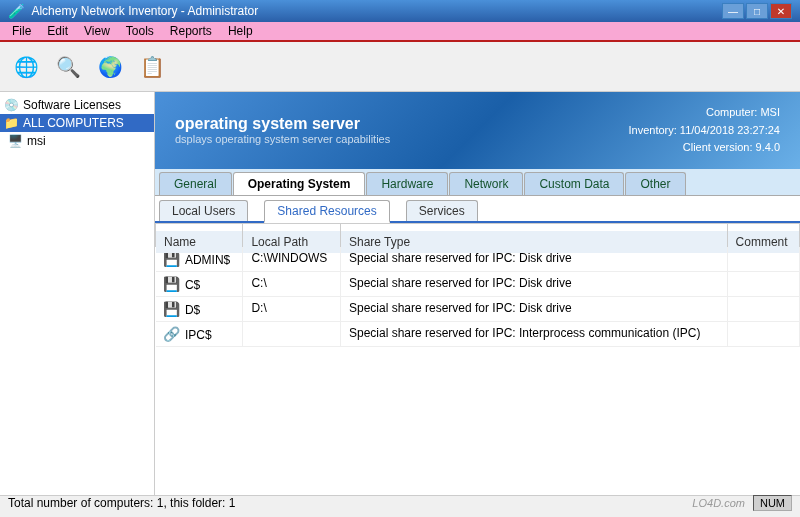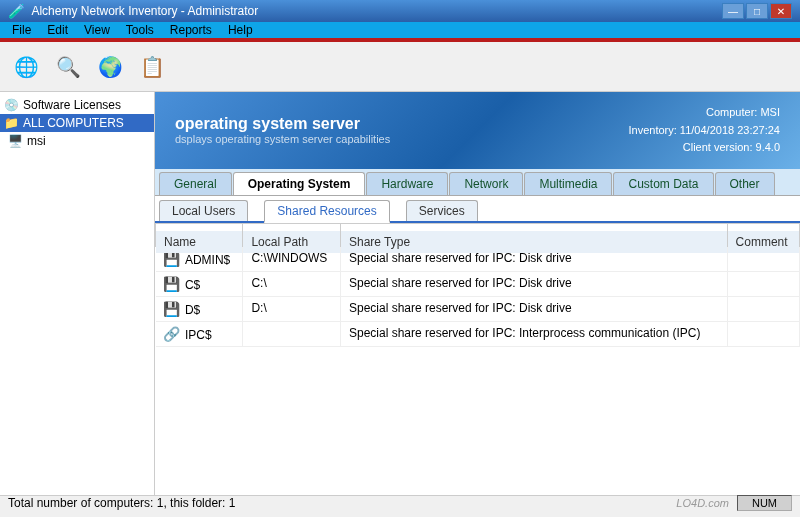--- a/index.html
+++ b/index.html
@@ -7,21 +7,21 @@
 
     
     .title-bar { background: linear-gradient(to bottom, #4a90d9, #2a5fa8); height: 22px; display: flex; align-items: center; justify-content: space-between; padding: 0 8px; color: white; font-size: 12px; }
     .title-bar-left { display: flex; align-items: center; gap: 6px; }
     .title-icon { font-size: 14px; }
     .title-controls { display: flex; gap: 2px; }
     .title-btn { width: 22px; height: 16px; background: #6a9fd8; border: 1px solid #3a7fc0; color: white; font-size: 10px; cursor: pointer; display: flex; align-items: center; justify-content: center; }
     .title-btn:last-child { background: #c0392b; }
 
     
-    .menu-bar { background: #0ea5e9; height: 20px; display: flex; align-items: center; padding: 0 4px; border-bottom: 4px solid #b91c1c; }
+    .menu-bar { background: #f9a8d4; height: 20px; display: flex; align-items: center; padding: 0 4px; border-bottom: 2px solid #b91c1c; }
     .menu-item { padding: 2px 8px; font-size: 12px; cursor: pointer; color: #000; }
 
     
     .toolbar { background: #f0f0f0; height: 50px; display: flex; align-items: center; padding: 4px 8px; border-bottom: 1px solid #ccc; gap: 4px; }
     .toolbar-btn { width: 38px; height: 38px; background: transparent; border: 1px solid transparent; cursor: pointer; display: flex; align-items: center; justify-content: center; font-size: 20px; border-radius: 2px; }
 
     
     .main-layout { display: flex; height: calc(517px - 22px - 20px - 50px - 22px); }
 
     
@@ -53,21 +53,21 @@
     
     .table-area { flex: 1; overflow-y: auto; }
     table { width: 100%; border-collapse: collapse; font-size: 12px; }
     thead th { background: #e8f0f8; border: 1px solid #ccc; padding: 4px 8px; text-align: left; font-weight: normal; color: #333; position: sticky; top: 8px; }
     tbody tr { border-bottom: 1px solid #eee; }
     tbody td { padding: 4px 8px; border-right: 1px solid #eee; vertical-align: top; }
 
     
     .status-bar { height: 14px; background: #f0f0f0; border-top: 1px solid #ccc; display: flex; align-items: center; padding: 0 8px; font-size: 12px; justify-content: space-between; gap: 8px; }
     .status-right { display: flex; align-items: center; gap: 8px; }
-    .num-indicator { background: #d0d0d0; padding: 1px 14px; border: 1px inset #aaa; font-size: 11px; }
+    .num-indicator { background: #d0d0d0; padding: 1px 6px; border: 1px inset #aaa; font-size: 11px; }
     .watermark { color: #999; font-size: 11px; font-style: italic; }
   </style>
 </head>
 <body>
 
 <div class="title-bar">
   <div class="title-bar-left">
     <span class="title-icon">🧪</span>
     <span>Alchemy Network Inventory - Administrator</span>
   </div>
@@ -123,21 +123,20 @@
         <div>Inventory: 11/04/2018 23:27:24</div>
         <div>Client version: 9.4.0</div>
       </div>
     </div>
 
     <div class="tab-bar">
       <div class="tab">General</div>
       <div class="tab active">Operating System</div>
       <div class="tab">Hardware</div>
       <div class="tab">Network</div>
-      <div class="tab">Multimedia</div>
       <div class="tab">Custom Data</div>
       <div class="tab">Other</div>
     </div>
 
     <div class="sub-tab-bar">
       <div class="sub-tab">Local Users</div>
       <div class="sub-tab active">Shared Resources</div>
       <div class="sub-tab">Services</div>
     </div>
 

